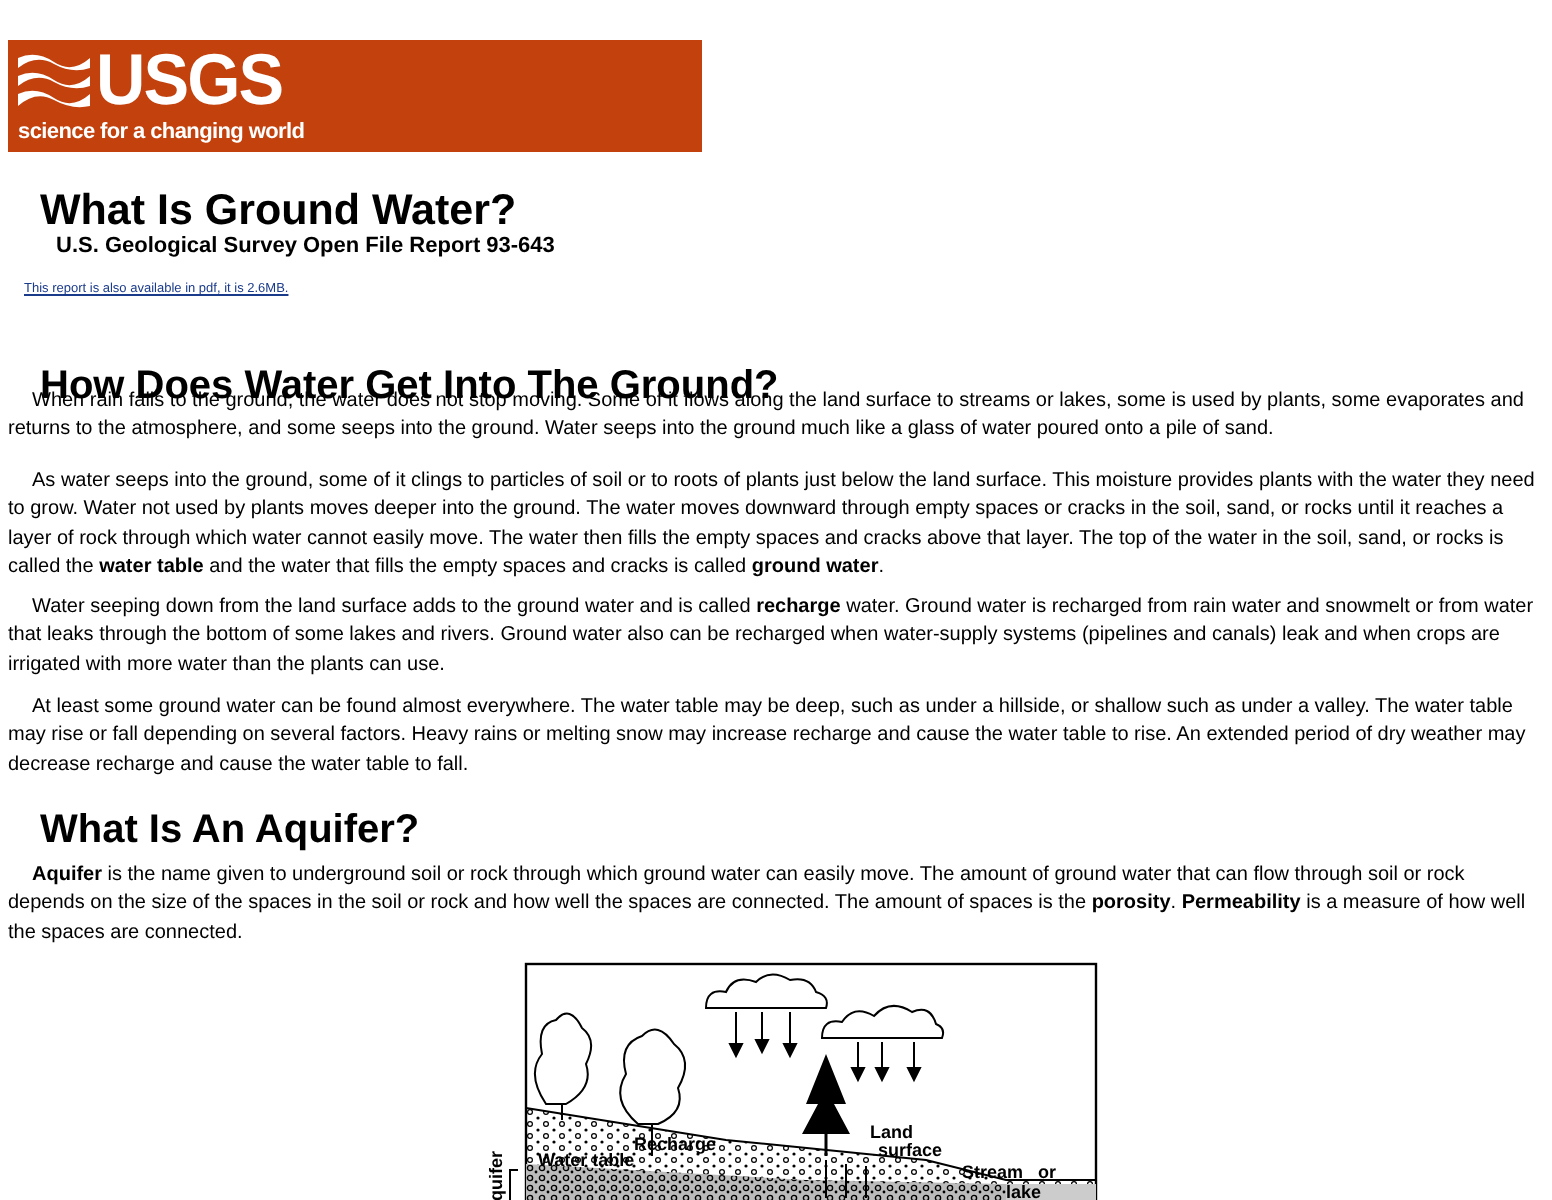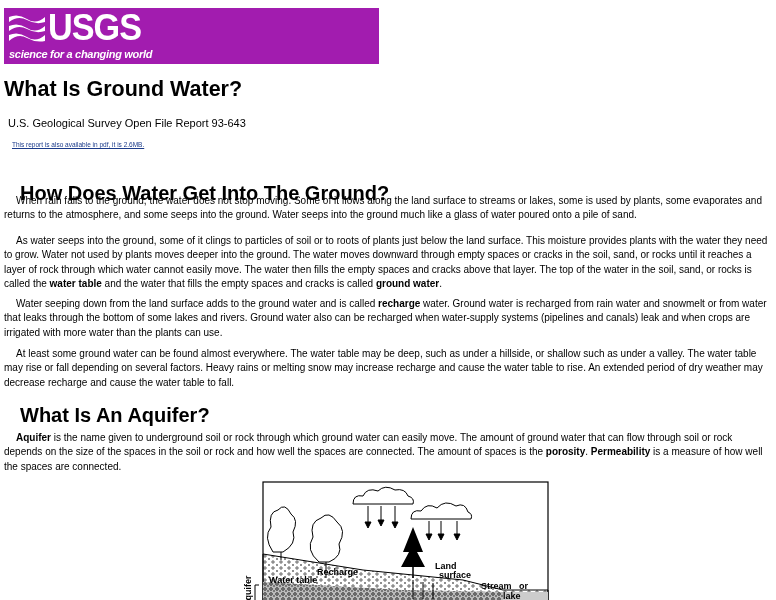--- a/index.html
+++ b/index.html
@@ -1,22 +1,22 @@
 <!DOCTYPE html>
 <html><head>
 <meta charset="utf-8">
 <style>
   html,body{margin:0;padding:0;background:#fff;}
   body{width:776px;height:600px;overflow:hidden;position:relative;font-family:"Liberation Sans",sans-serif;color:#000;}
-  .banner{position:absolute;left:4px;top:8px;width:375px;height:56px;background:#a21caf;}
+  .banner{position:absolute;left:4px;top:20px;width:347px;height:56px;background:#c2410c;}
   .logo-mark{position:absolute;left:5px;top:5px;width:36px;height:30px;}
   .logo-text{position:absolute;left:44px;top:0px;color:#fff;font-weight:bold;font-size:36px;letter-spacing:-1px;line-height:40px;font-family:"Liberation Sans",sans-serif;transform:scaleX(0.95);transform-origin:left;}
-  .logo-tag{position:absolute;left:5px;top:40px;color:#fff;font-style:italic;font-weight:bold;font-size:11px;letter-spacing:-0.3px;}
-  h1{position:absolute;left:4px;top:77px;margin:0;font-size:21.5px;font-weight:bold;}
-  .subtitle{position:absolute;left:8px;top:117px;font-size:11px;}
+  .logo-tag{position:absolute;left:5px;top:40px;color:#fff;font-weight:bold;font-size:11px;letter-spacing:-0.3px;}
+  h1{position:absolute;left:4px;top:77px;margin:16px;font-size:21.5px;font-weight:bold;}
+  .subtitle{position:absolute;left:28px;top:117px;font-size:11px;font-weight:bold;}
   .pdf-link{position:absolute;left:12px;top:141px;font-size:6.5px;color:#1a3a8a;text-decoration:underline;}
   h2{position:absolute;left:4px;margin:16px;font-size:20px;font-weight:bold;}
   .para{position:absolute;left:4px;width:768px;font-size:10px;line-height:14.3px;}
   .para b{font-weight:bold;}
   .diagram{position:absolute;left:263px;top:482px;width:285px;height:118px;}
 </style>
 </head>
 <body>
 
 <div class="banner">

